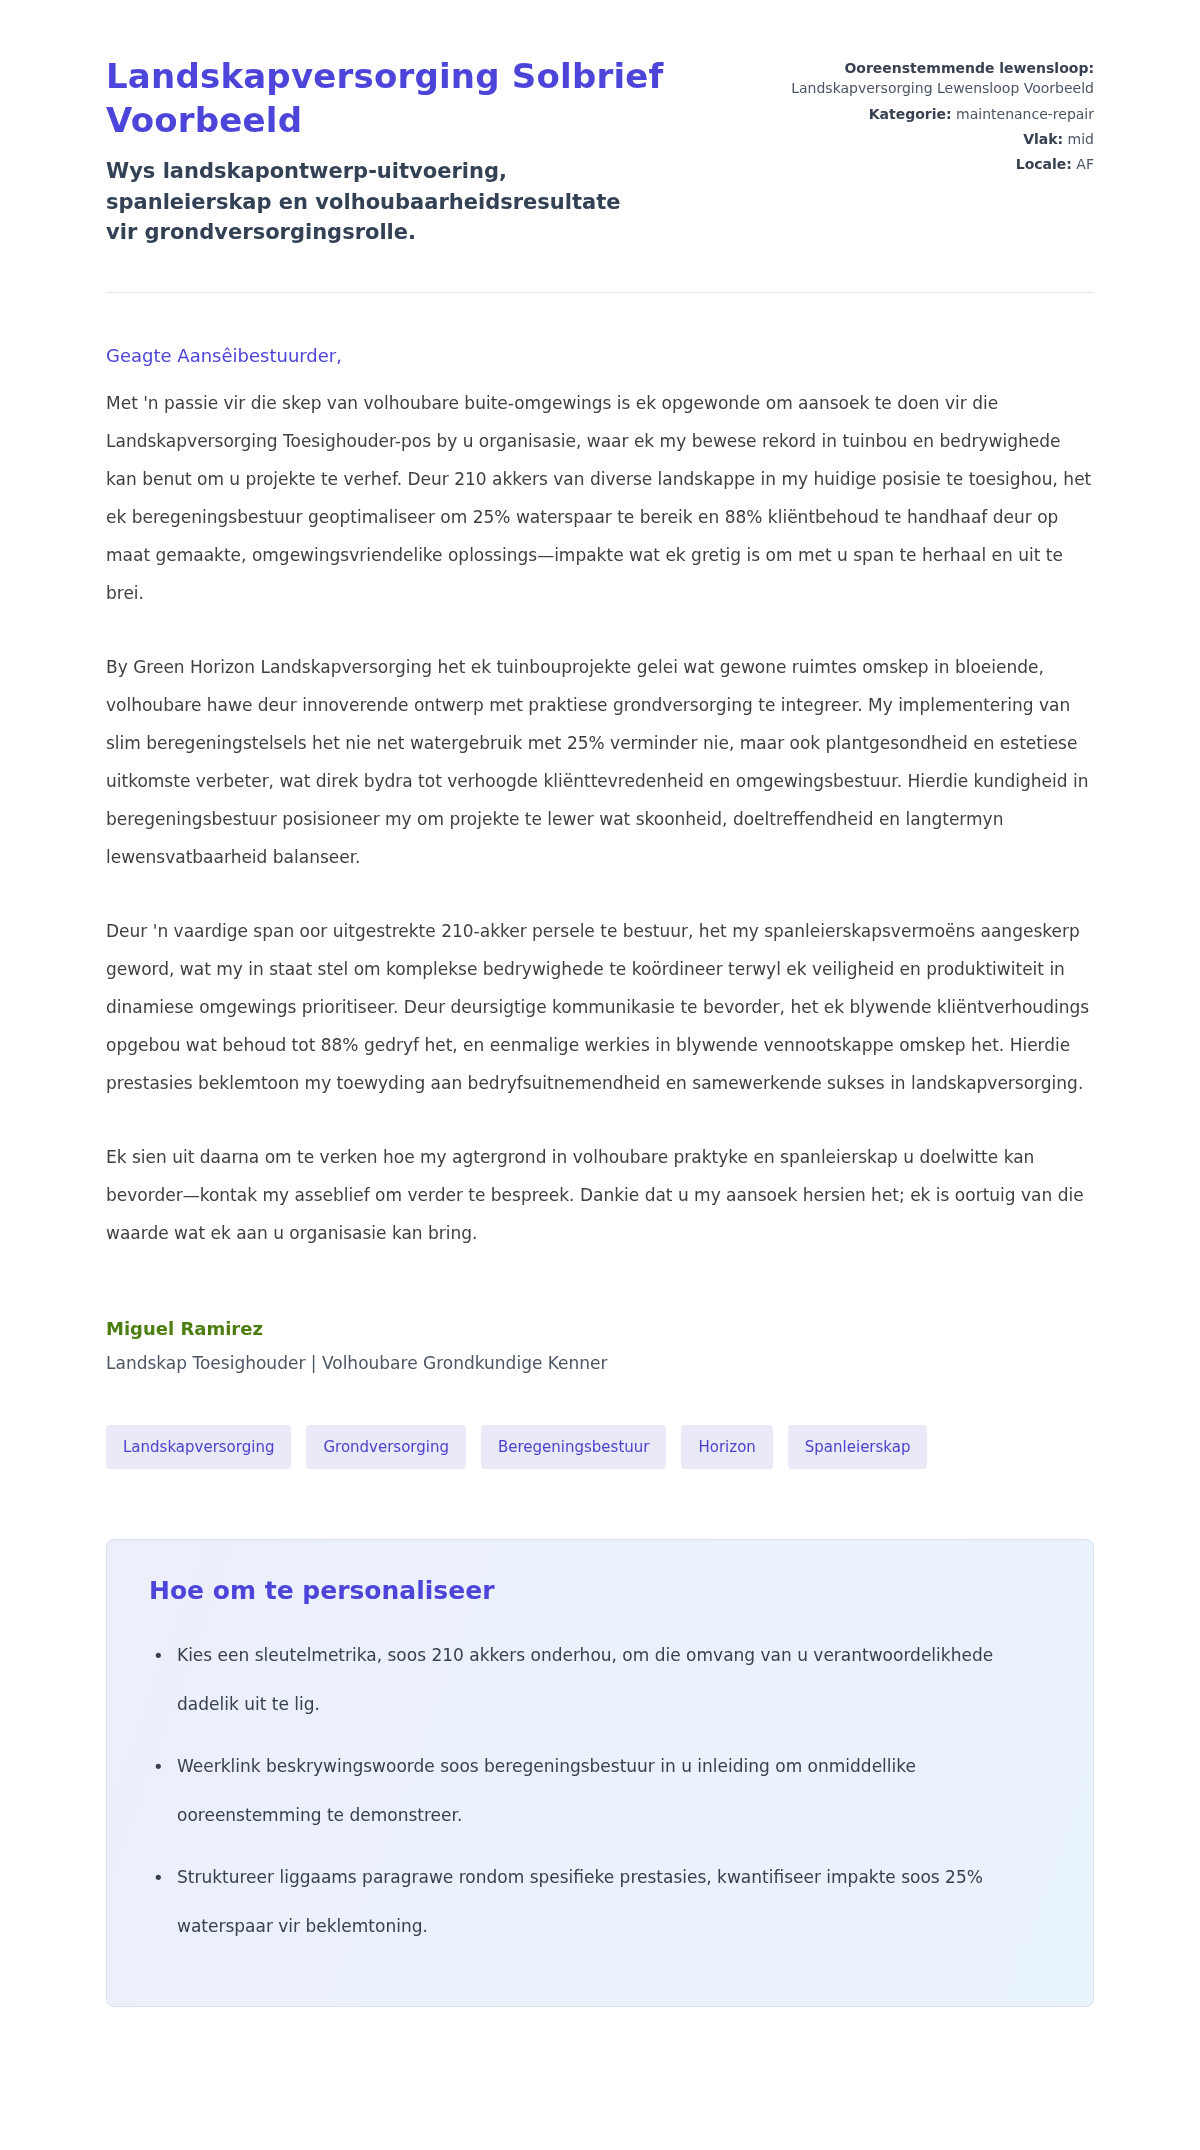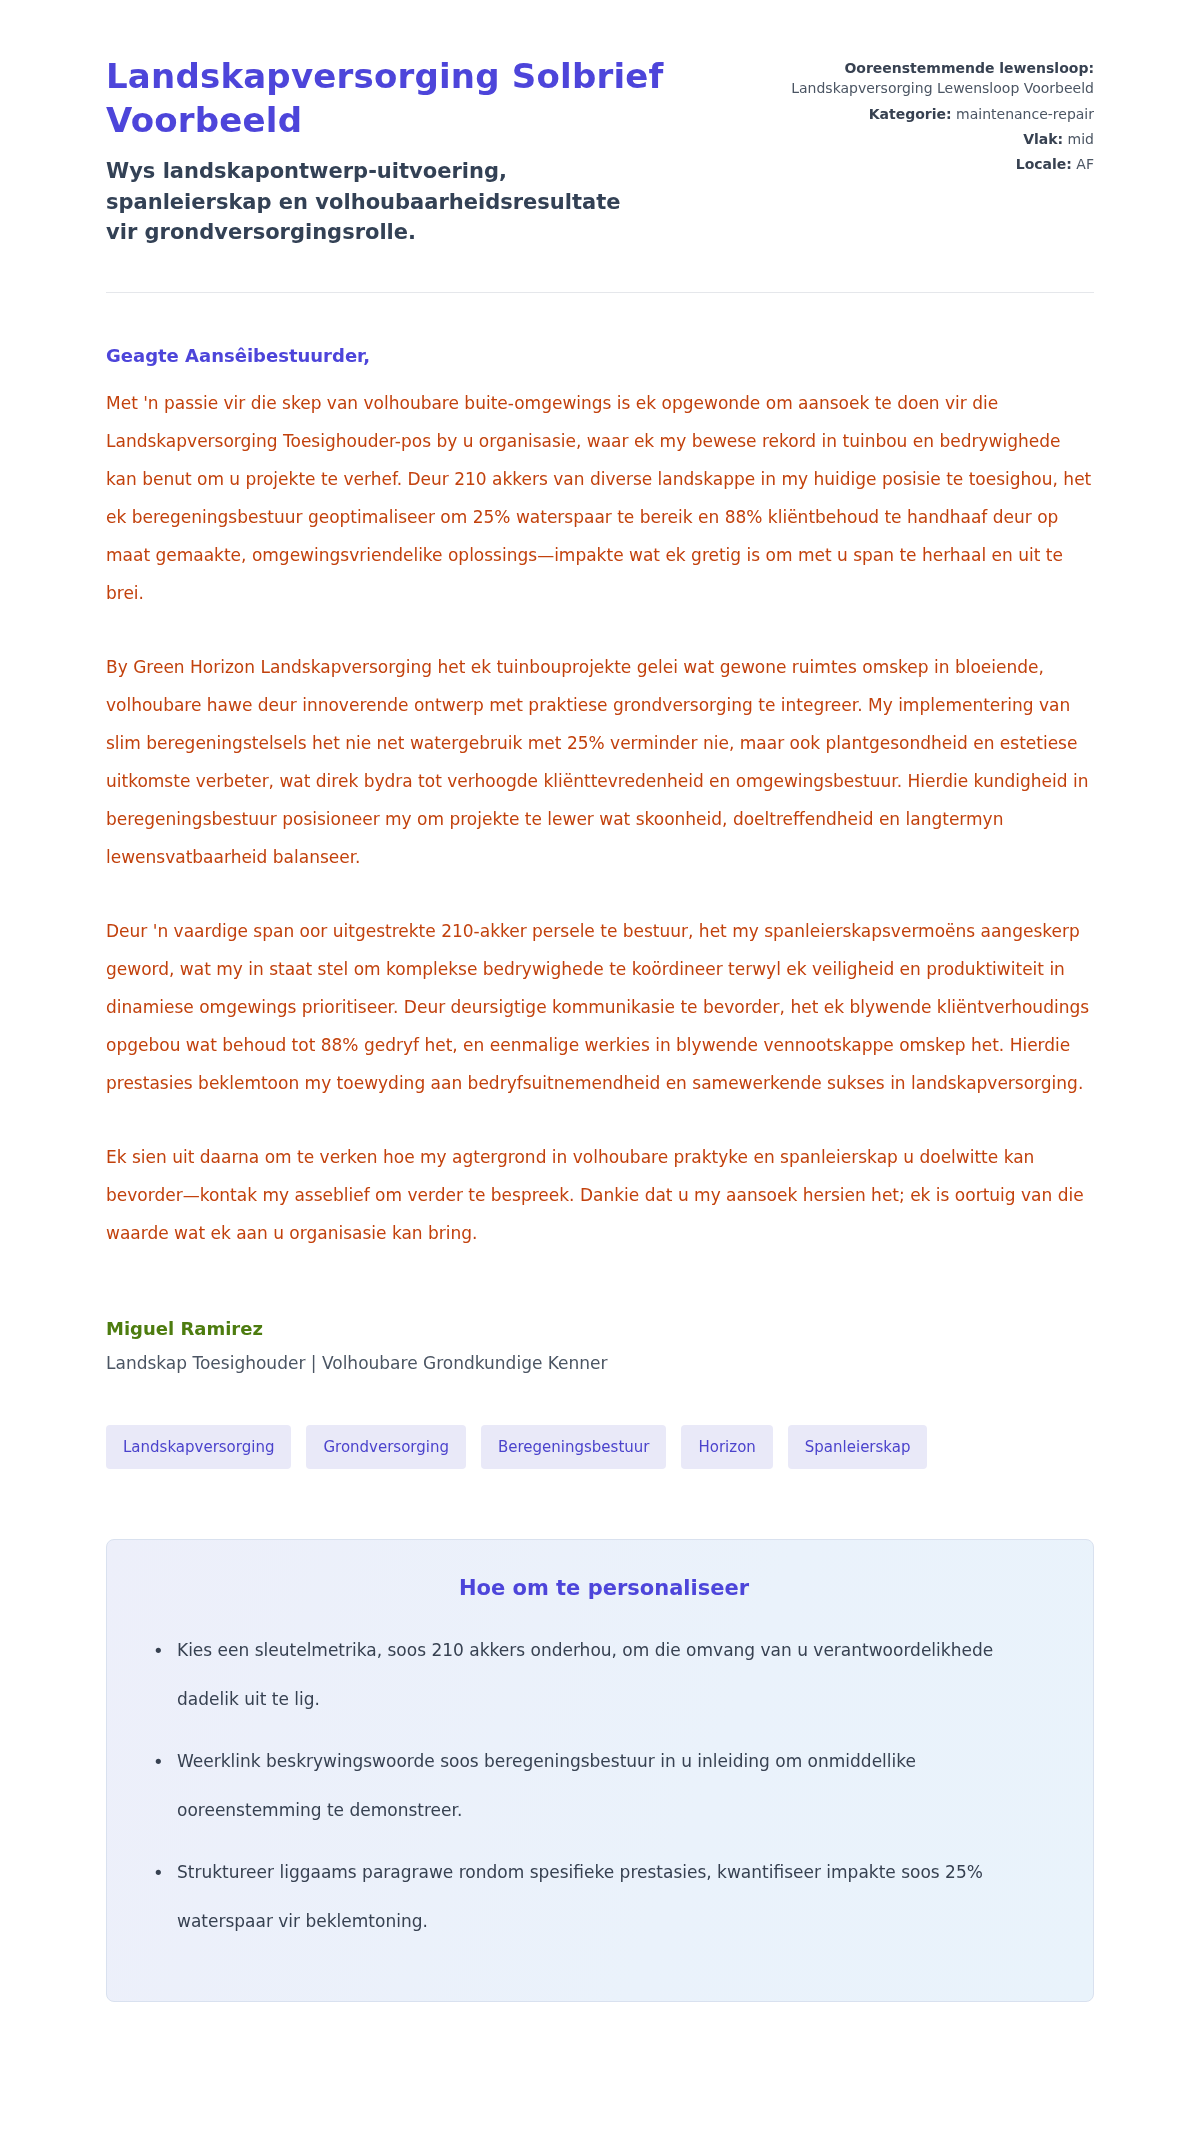--- a/index.html
+++ b/index.html
@@ -53,28 +53,28 @@
   hr.divider {
     border: none;
     border-top: 1px solid #e5e7eb;
     margin-top: 44px;
     margin-bottom: 52px;
   }
 
   
   .greeting {
     color: #4d45da;
-    font-weight: bold;
+    font-weight: normal;
     font-size: 18px;
     margin-bottom: 18px;
   }
   .para {
     font-size: 17px;
     line-height: 38px;
-    color: #c2410c;
+    color: #404040;
     margin-bottom: 36px;
   }
   .signature { margin-top: 66px; }
   .sig-name { font-size: 18px; font-weight: bold; color: #4d7c0f; }
   .sig-role { font-size: 17px; color: #4b5563; margin-top: 14px; }
 
   
   .tags { margin-top: 52px; display: flex; gap: 15px; text-align: center; }
   .tag {
     background: #e9e9f8;
@@ -90,24 +90,23 @@
   .tips-box {
     margin-top: 70px;
     border: 1px solid #d9e1ef;
     border-radius: 8px;
     background: linear-gradient(110deg, #edeffa 0%, #eaf2fb 60%, #e9f3fb 100%);
     padding: 36px 34px 42px 30px;
   }
   .tips-title {
     color: #4d45da;
     font-weight: bold;
-    font-size: 21px;
+    font-size: 25px;
     margin-bottom: 26px;
     padding-left: 12px;
-    text-align: center;
   }
   .tips-list { list-style: none; }
   .tips-list li {
     position: relative;
     font-size: 17px;
     line-height: 49px;
     color: #374151;
     padding-left: 40px;
     margin-bottom: 13px;
     max-width: 860px;

